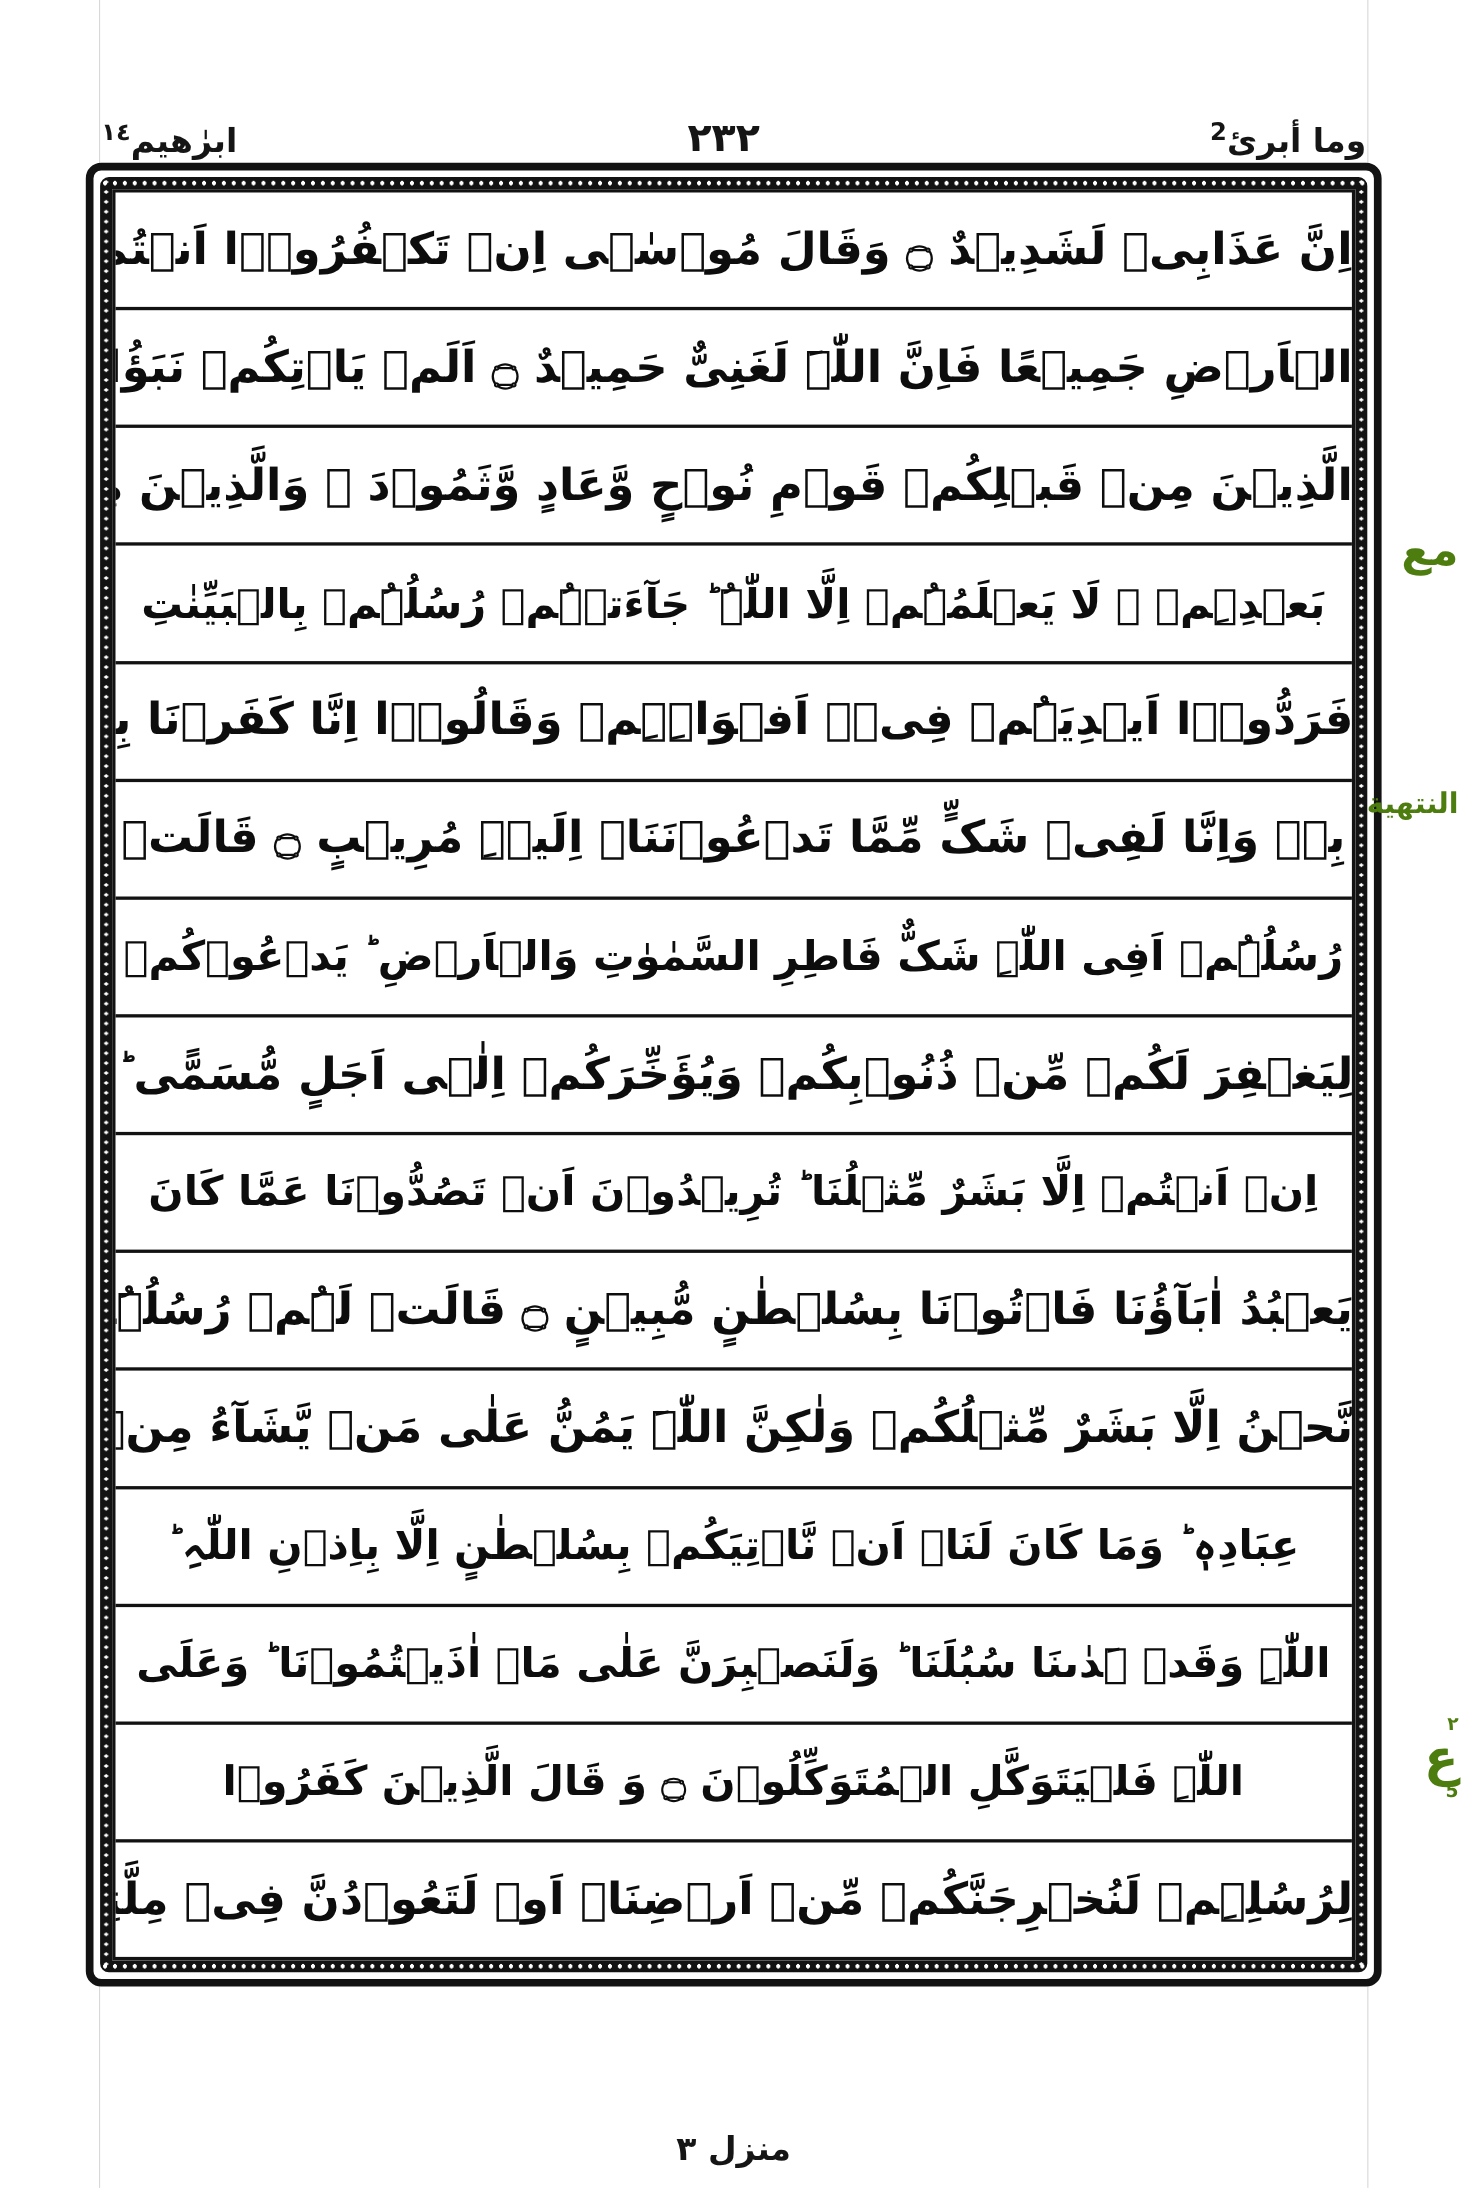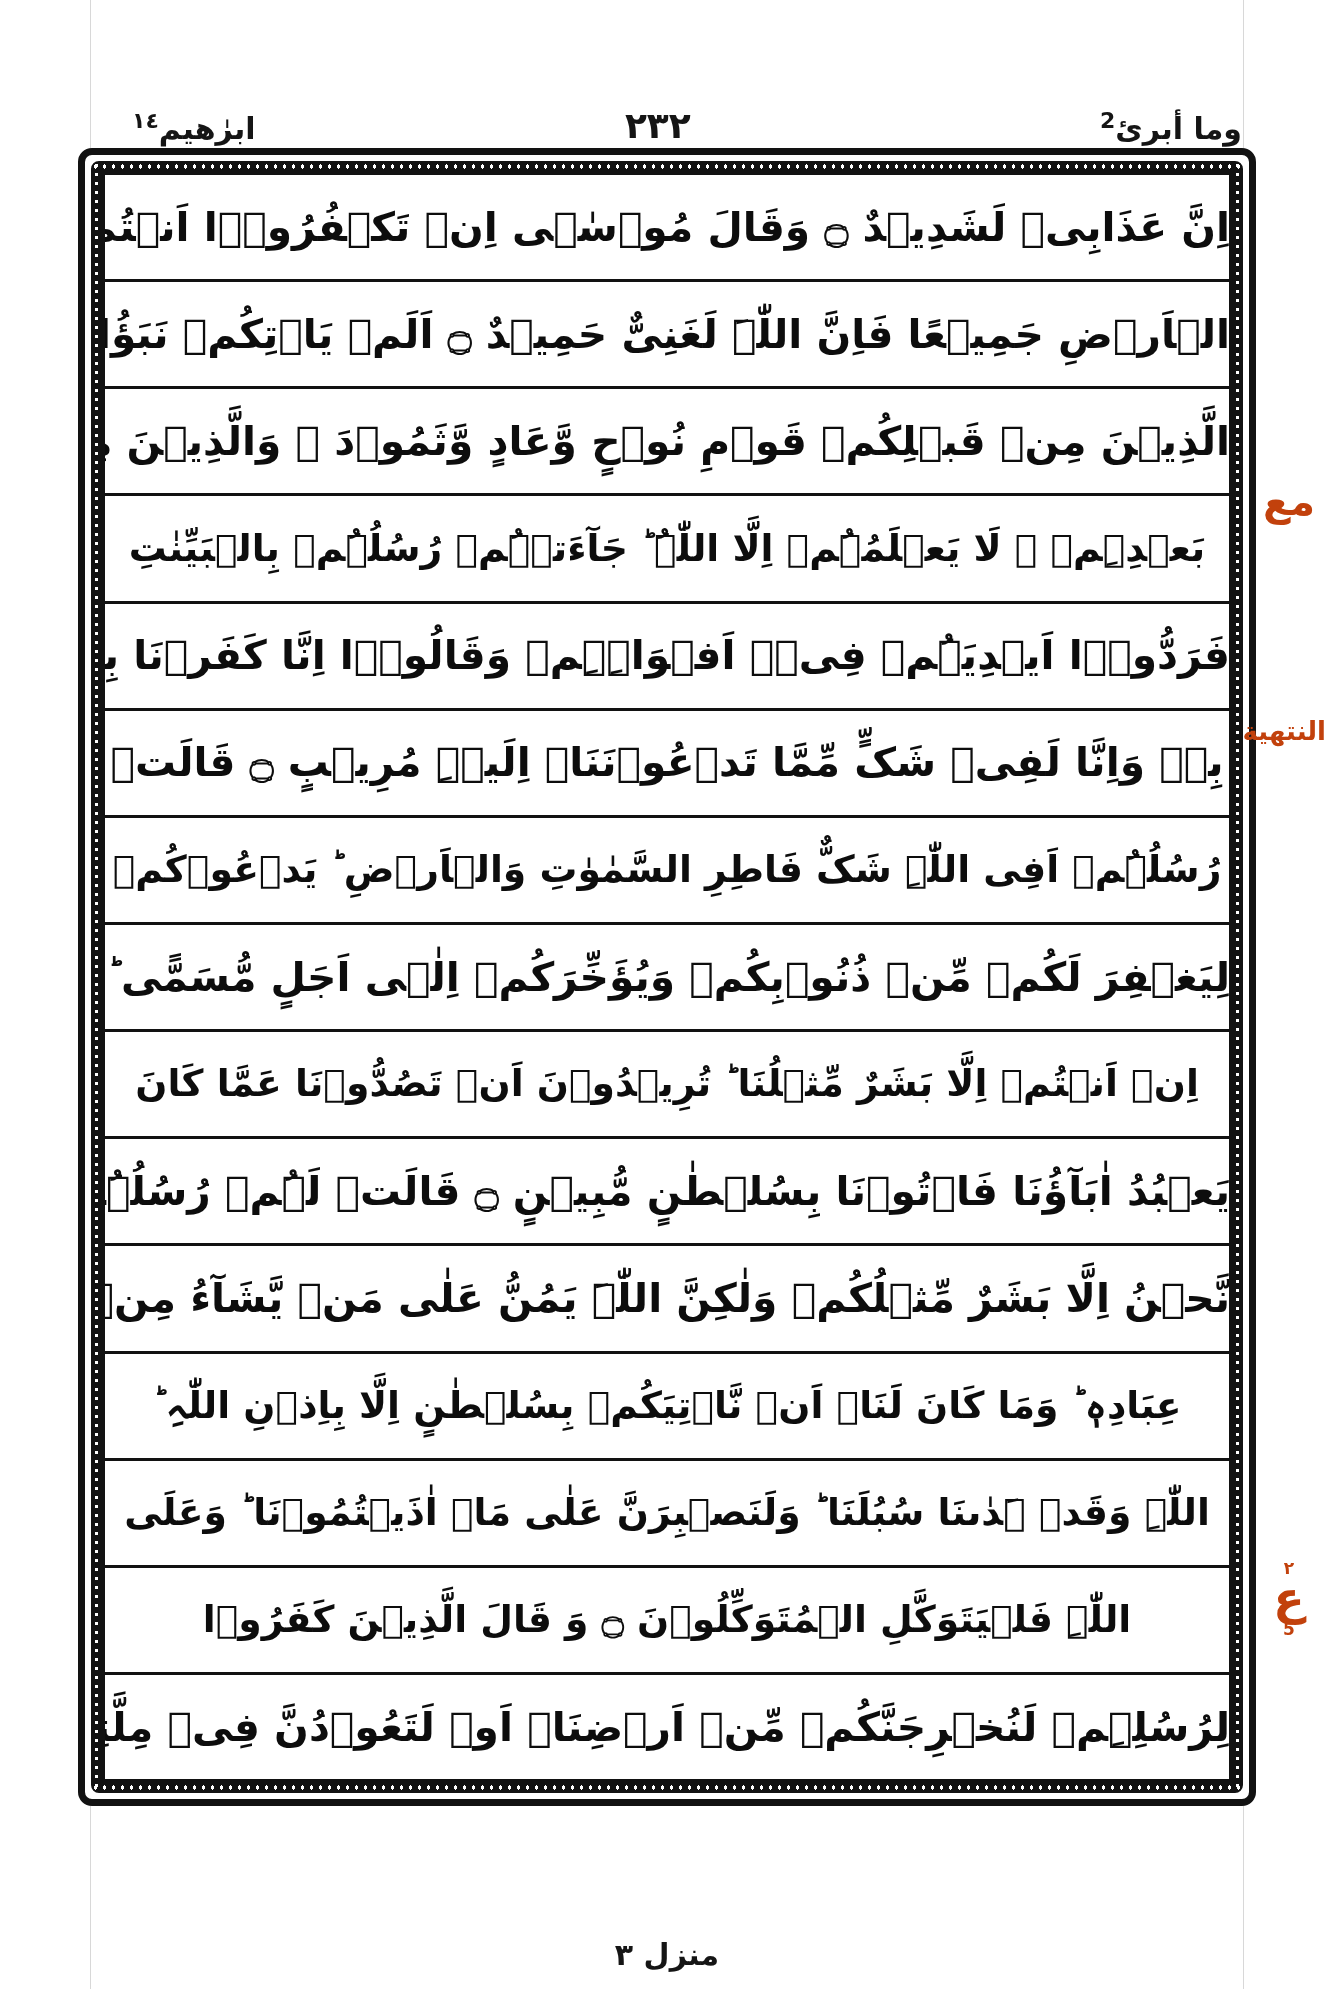--- a/index.html
+++ b/index.html
@@ -60,21 +60,20 @@
     font-size: 36px;
     font-weight: 700;
     letter-spacing: 2px;
     margin-top: 10px;
   }
   .hdr-surah { padding-right: 14px; }
   .hdr-surah .sura-num,
   .hdr-juz .juz-num {
     font-size: 22px;
     vertical-align: super;
-    padding-left: 40px;
   }
 
   
   #frame-outer {
     position: absolute;
     top: 148px;
     left: 78px;
     width: 1178px;
     height: 1658px;
     box-sizing: border-box;
@@ -163,22 +162,22 @@
     transform: scaleX(1.02);
   }
   
   .aya-line.dense .aya-text { font-size: 37px; letter-spacing: -0.5px; }
 
   
   .margin-mark {
     position: absolute;
     right: 8px;
     width: 74px;
-    text-align: center;
-    color: #c2410c;
+    text-align: right;
+    color: #4d7c0f;
     direction: rtl;
     font-family: "DejaVu Sans", sans-serif;
   }
   #mark-ruku-mim {
     top: 478px;
     font-size: 40px;
     font-weight: 600;
   }
   #mark-tanbih {
     top: 718px;

